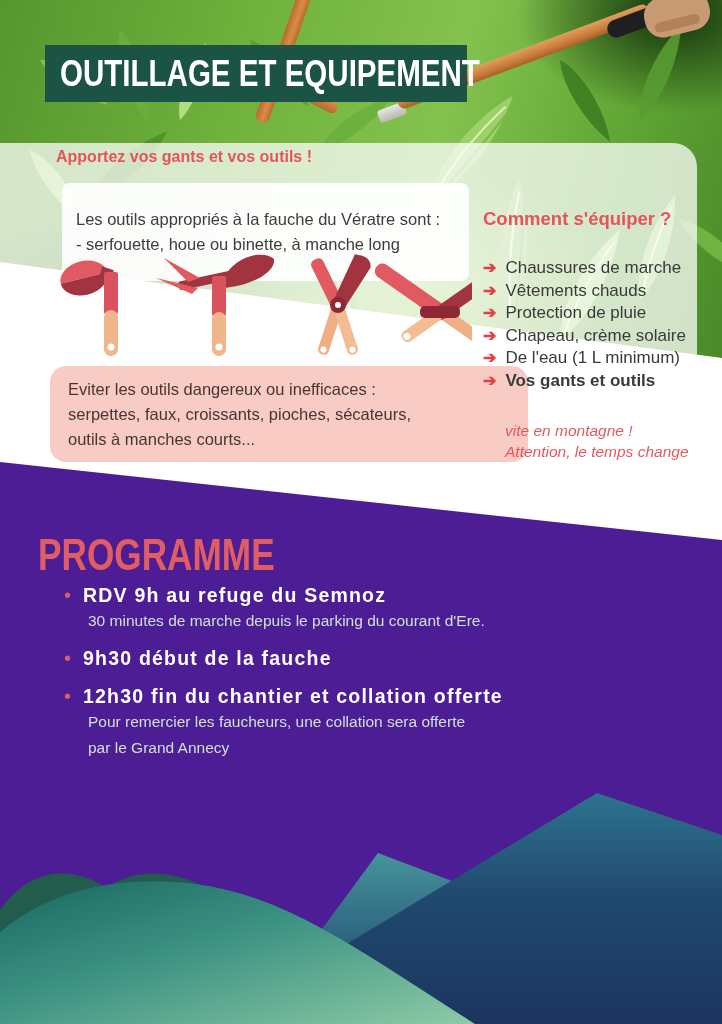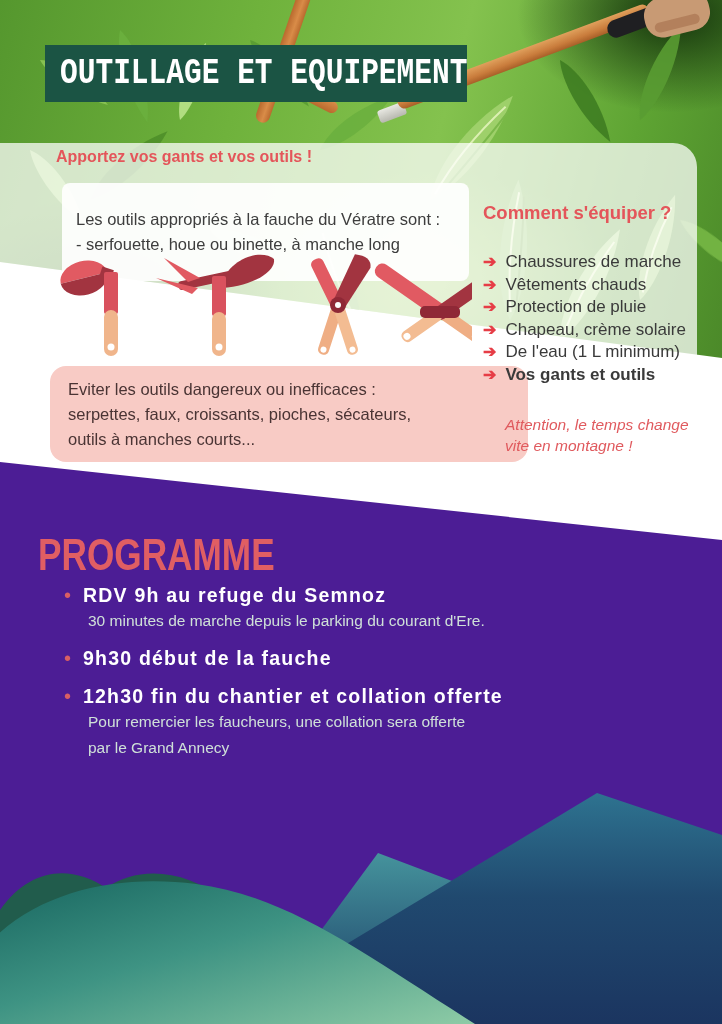--- a/index.html
+++ b/index.html
@@ -29,39 +29,39 @@
   .hand{position:absolute;left:644px;top:-6px;width:66px;height:40px;transform:rotate(-14deg);
         background:#c89a74;border-radius:18px;}
   .hand:after{content:"";position:absolute;left:8px;top:24px;width:46px;height:10px;background:#b3805c;border-radius:6px;}
 
   
   .frost{position:absolute;left:0;top:143px;width:697px;height:212px;
          background:rgba(255,255,255,.74);border-radius:0 24px 0 0;}
 
   
   .banner{position:absolute;left:45px;top:45px;width:422px;height:57px;background:#1b5444;
-          display:flex;align-items:center;padding-left:15px;box-sizing:border-box;font-family:Liberation Mono, monospace;}
+          display:flex;align-items:center;padding-left:15px;box-sizing:border-box;}
   .banner-text{color:#ffffff;font-weight:bold;font-size:36px;letter-spacing:0;
                transform:scaleX(.82);transform-origin:left center;white-space:nowrap;}
 
   
   .apportez{position:absolute;left:56px;top:148px;font-size:16px;font-weight:bold;color:#e4555a;white-space:nowrap;}
   .white-box{position:absolute;left:62px;top:183px;width:407px;box-sizing:border-box;
              background:rgba(255,255,255,.9);border-radius:8px;padding:24px 14px;
              font-size:16.5px;color:#3d3d3d;line-height:1.5;}
   .white-box .line,.pink-box .line{white-space:nowrap;}
   .pink-box{position:absolute;left:50px;top:366px;width:478px;box-sizing:border-box;
             background:#f8cbc5;border-radius:16px;padding:11px 18px;
             font-size:16.5px;color:#4a3434;line-height:1.5;}
 
   
   .tools{position:absolute;left:52px;top:250px;width:420px;height:116px;}
 
   
-  .equip{position:absolute;left:483px;top:202px;width:236px;}
+  .equip{position:absolute;left:483px;top:208px;width:236px;}
   .equip-heading{color:#e4555a;font-size:18.5px;font-weight:bold;margin:0 0 27px 0;white-space:nowrap;}
   .equip-row{display:flex;align-items:baseline;gap:9px;font-size:17px;color:#3a3a3a;
              line-height:22.6px;white-space:nowrap;}
   .equip-row .arrow{color:#e63d46;font-weight:bold;font-size:16px;}
   .equip-row.bold .label{font-weight:bold;}
   .attention{margin-top:27px;margin-left:22px;font-style:italic;color:#e05a5e;
              font-size:15.5px;line-height:1.4;white-space:nowrap;}
 
   
   .green-section{position:absolute;left:0;top:454px;width:722px;height:570px;background:#4c1d95;
@@ -234,22 +234,22 @@
     </div>
     <div class="equip-row">
       <span class="arrow">➔</span>
       <span class="label">De l'eau (1 L minimum)</span>
     </div>
     <div class="equip-row bold">
       <span class="arrow">➔</span>
       <span class="label">Vos gants et outils</span>
     </div>
     <div class="attention">
+      <div>vite en montagne !</div>
       <div>Attention, le temps change</div>
-      <div>vite en montagne !</div>
     </div>
   </div>
 
   <div class="green-section">
     <div class="prog-title">PROGRAMME</div>
     <div class="prog-list">
       <div class="prog-item">
         <div class="prog-head">
           <span class="bullet">•</span>
           <span class="ptitle">RDV 9h au refuge du Semnoz</span>

